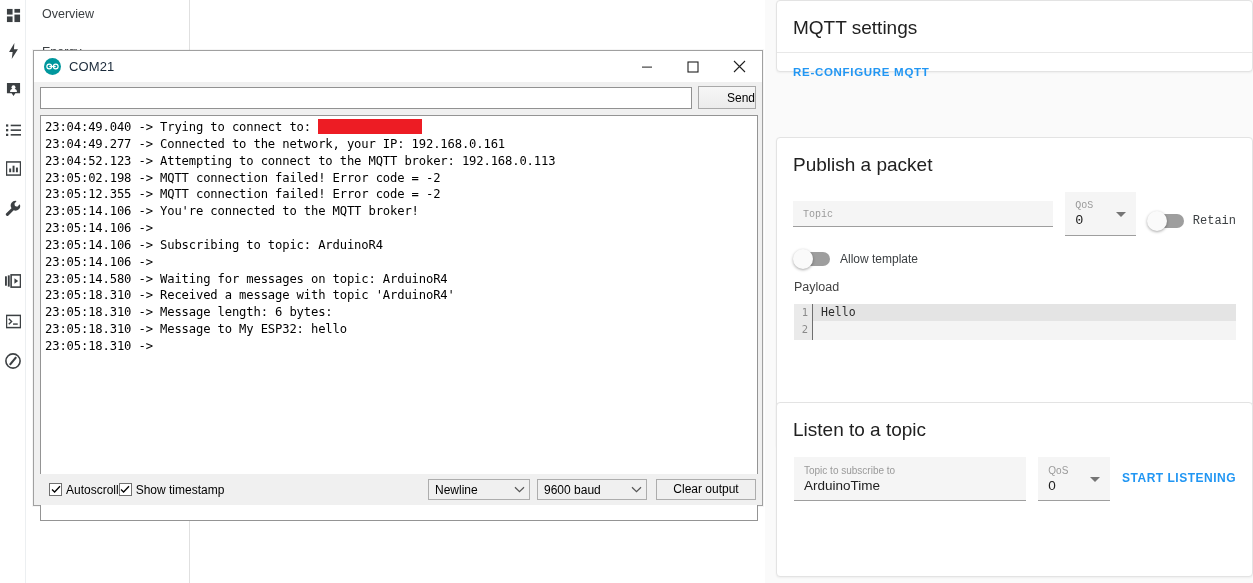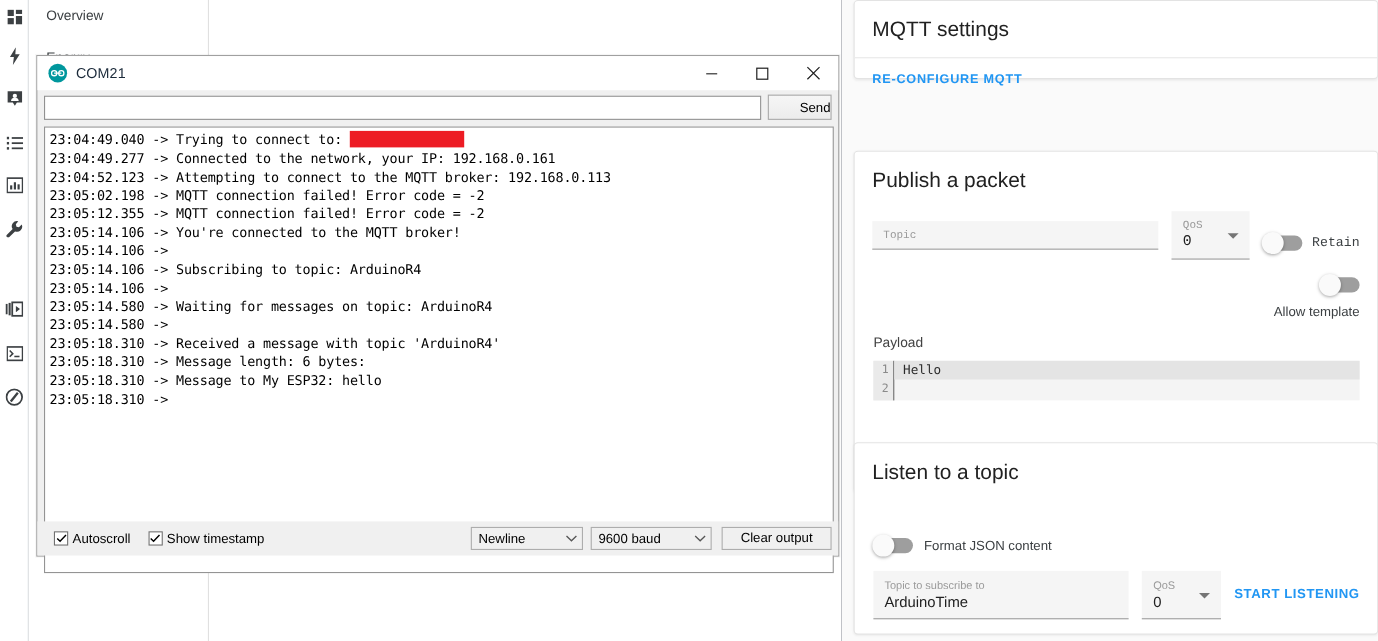--- a/index.html
+++ b/index.html
@@ -319,37 +319,36 @@
       <div class="sw-line"><span>23:04:49.040 -&gt; Trying to connect to: </span><span class="redaction"></span></div>
       <div class="sw-line">23:04:49.277 -&gt; Connected to the network, your IP: 192.168.0.161</div>
       <div class="sw-line">23:04:52.123 -&gt; Attempting to connect to the MQTT broker: 192.168.0.113</div>
       <div class="sw-line">23:05:02.198 -&gt; MQTT connection failed! Error code = -2</div>
       <div class="sw-line">23:05:12.355 -&gt; MQTT connection failed! Error code = -2</div>
       <div class="sw-line">23:05:14.106 -&gt; You're connected to the MQTT broker!</div>
       <div class="sw-line">23:05:14.106 -&gt;</div>
       <div class="sw-line">23:05:14.106 -&gt; Subscribing to topic: ArduinoR4</div>
       <div class="sw-line">23:05:14.106 -&gt;</div>
       <div class="sw-line">23:05:14.580 -&gt; Waiting for messages on topic: ArduinoR4</div>
-      <div class="sw-line">23:05:14.580 -&gt;</div>
       <div class="sw-line">23:05:18.310 -&gt; Received a message with topic 'ArduinoR4'</div>
       <div class="sw-line">23:05:18.310 -&gt; Message length: 6 bytes:</div>
       <div class="sw-line">23:05:18.310 -&gt; Message to My ESP32: hello</div>
       <div class="sw-line">23:05:18.310 -&gt;</div>
     </div>
 
     <div class="sw-bottom">
       <div class="chk" style="margin-left:9px">
         <span class="chkbox">
           <svg width="10" height="9" viewBox="0 0 10 9">
               <path d="M1 4.5 L3.6 7 L9 1.3" fill="none" stroke="#000" stroke-width="1.3"></path>
             </svg>
         </span>
         <span>Autoscroll</span>
       </div>
-      <div class="chk" style="margin-left:16px">
+      <div class="chk" style="">
         <span class="chkbox">
           <svg width="10" height="9" viewBox="0 0 10 9">
               <path d="M1 4.5 L3.6 7 L9 1.3" fill="none" stroke="#000" stroke-width="1.3"></path>
             </svg>
         </span>
         <span>Show timestamp</span>
       </div>
       <div class="sw-spacer"></div>
       <div class="sw-select newline">
         <span>Newline</span>
@@ -392,21 +391,21 @@
           <span class="arrow"></span>
         </div>
         <div style="display:flex; align-items:center; gap:9px; margin-top:14px;">
           <span class="toggle">
             <span class="knob"></span>
           </span>
           <span class="toggle-label">Retain</span>
         </div>
       </div>
 
-      <div style="display:flex; align-items:flex-end; gap:10px; padding:16px 16px 0 17px;flex-direction:column;">
+      <div style="display:flex; align-items:flex-end; gap:10px; padding:16px 16px 0 17px;">
         <span class="toggle">
           <span class="knob"></span>
         </span>
         <span class="toggle-label">Allow template</span>
       </div>
 
       <div style="padding:14px 16px 0 17px;">
         <div class="payload-label">Payload</div>
       </div>
       <div class="editor" style="margin:10px 16px 0 17px; height:36px;">
@@ -422,26 +421,20 @@
 
       <div class="card-divider" style="position:absolute; bottom:38px;"></div>
       <div class="card-action" style="position:absolute; bottom:0; line-height:38px;">PUBLISH</div>
     </div>
 
     <div class="card" style="top:402px; height:175px;">
       <div style="padding:16px 16px 0 16px;">
         <div class="card-title">Listen to a topic</div>
       </div>
 
-      <div style="display:flex; align-items:center; gap:10px; padding:48px 16px 0 17px;">
-        <span class="toggle">
-          <span class="knob"></span>
-        </span>
-        <span class="toggle-label">Format JSON content</span>
-      </div>
 
       <div style="display:flex; align-items:flex-start; padding:16px 16px 0 17px; gap:12px;">
         <div class="field" style="width:258px;">
           <div class="field-label">Topic to subscribe to</div>
           <div class="field-value">ArduinoTime</div>
         </div>
         <div class="field select" style="width:78px;">
           <div class="field-label">QoS</div>
           <div class="field-value">0</div>
           <span class="arrow"></span>

